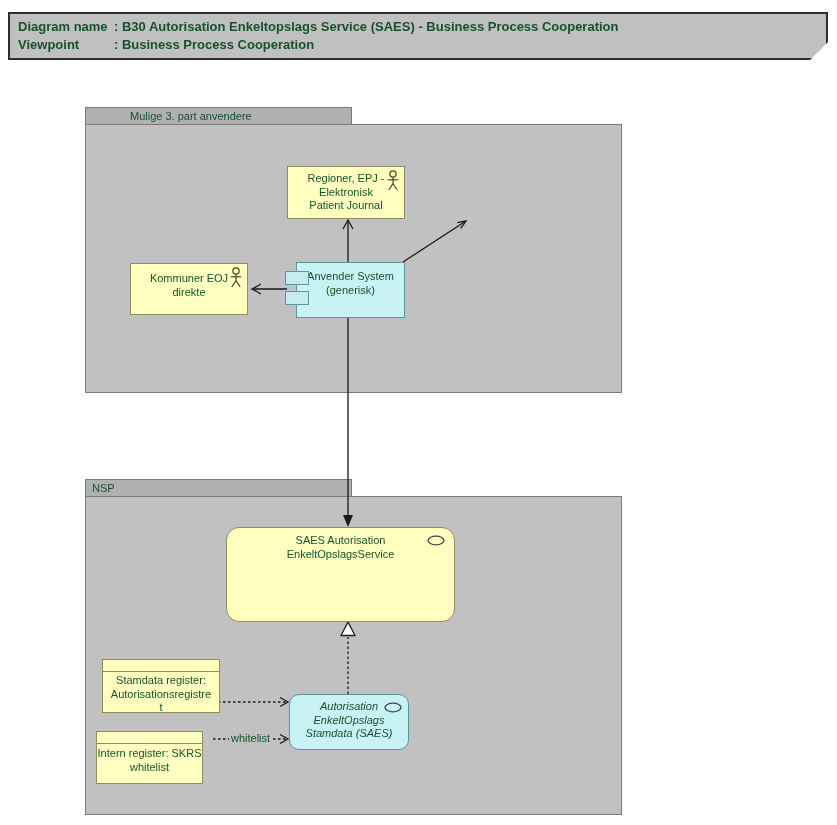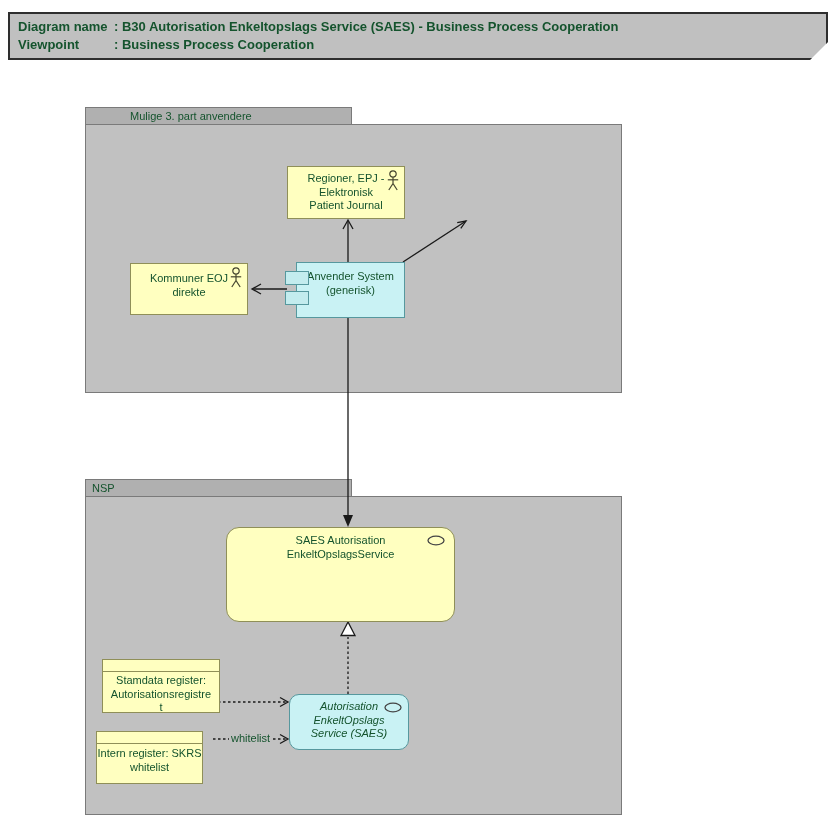--- a/index.html
+++ b/index.html
@@ -175,21 +175,21 @@
   </div>
 
   <div class="node cyan rounded10" style="left:289px;top:694px;width:120px;height:56px;padding-top:5px;">
     <span class="oval-icon" style="top:7px;right:6px;">
       <svg width="18" height="11" viewBox="0 0 18 11" fill="none" stroke="#444444" stroke-width="1.3">
         <ellipse cx="9" cy="5.5" rx="8" ry="4.3"></ellipse>
       </svg>
     </span>
     <span>Autorisation</span>
     <span>EnkeltOpslags</span>
-    <span>Service (SAES)</span>
+    <span>Stamdata (SAES)</span>
   </div>
 
   <div class="node yellow" style="left:95px;top:659px;width:118px;height:54px;padding-top:14px;margin-left:7px;">
     <span class="obj-band"></span>
     <span>Stamdata register:</span>
     <span>Autorisationsregistre</span>
     <span>t</span>
   </div>
 
   <div class="node yellow" style="left:96px;top:731px;width:107px;height:53px;padding-top:15px;">

